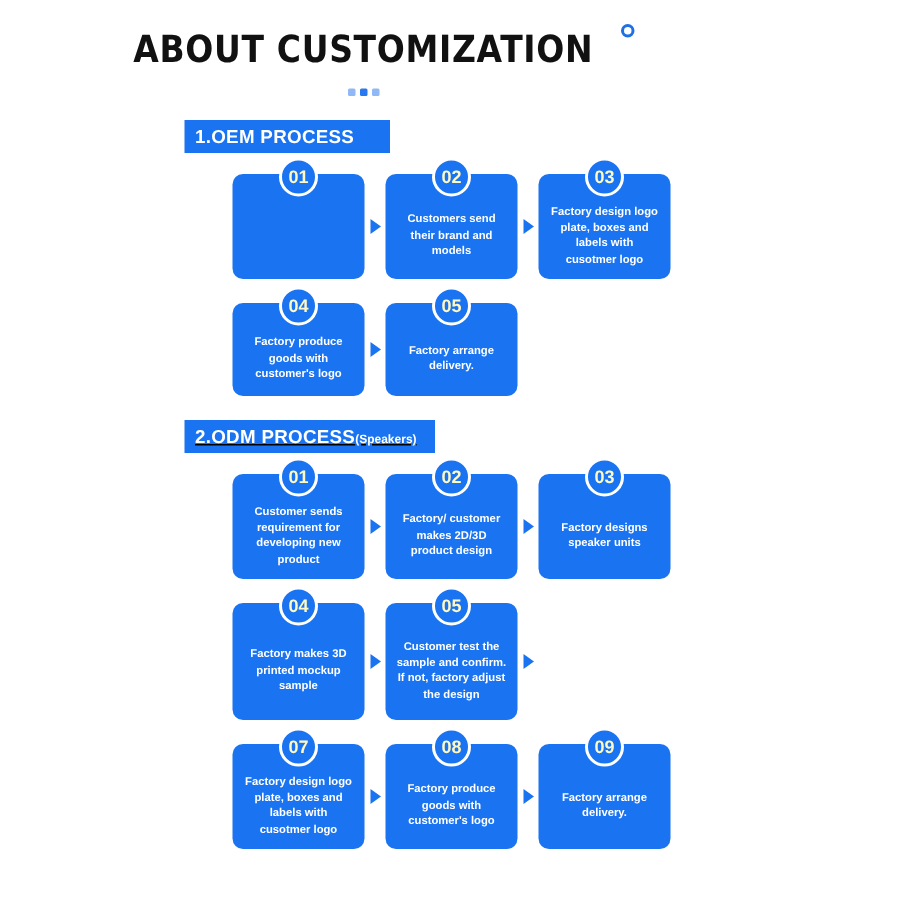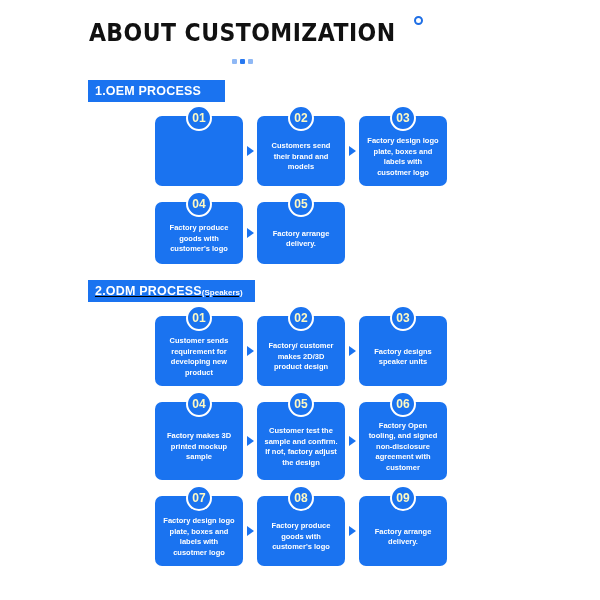--- a/index.html
+++ b/index.html
@@ -63,21 +63,21 @@
     border-radius: 1px;
   }
   .dots-row span.pale {
     background: #8fb8f5;
   }
 
   
   .section-head {
     display: flex;
     align-items: center;
-    margin: 0 0 14px 83px;
+    margin: 0 0 14px 118px;
     width: 142px;
   }
   .section-head.wide { width: 172px; text-decoration: underline; }
   .head-bar {
     width: 5px;
     background: #1763e8;
     flex: 0 0 5px;
   }
   .head-box {
     flex: 1;
@@ -255,24 +255,20 @@
     <div class="arrow">
         <i></i>
       </div>
     <div class="card h78">
       <span class="badge">05</span>
       <span class="card-text">Customer test the sample and confirm. If not, factory adjust the design</span>
     </div>
     <div class="arrow">
         <i></i>
       </div>
-    <div class="card h78">
-      <span class="badge">06</span>
-      <span class="card-text">Factory Open tooling, and signed non-disclosure agreement with customer</span>
-    </div>
   </div>
 
   <div class="row">
     <div class="card h70">
       <span class="badge">07</span>
       <span class="card-text">Factory design logo plate, boxes and labels with cusotmer logo</span>
     </div>
     <div class="arrow">
         <i></i>
       </div>

